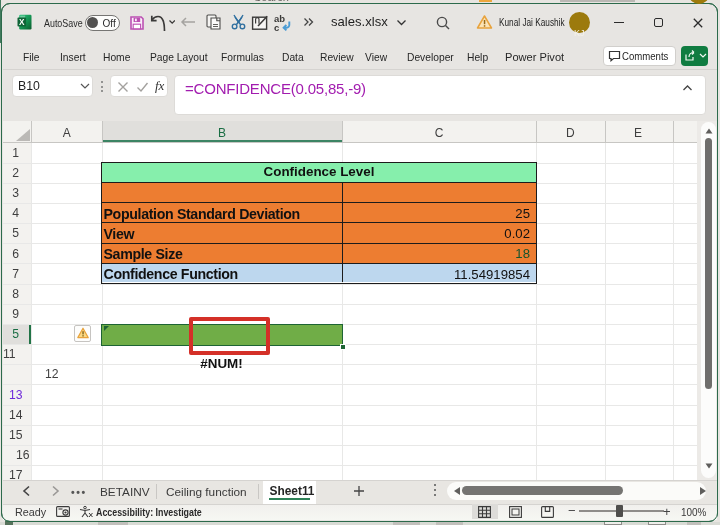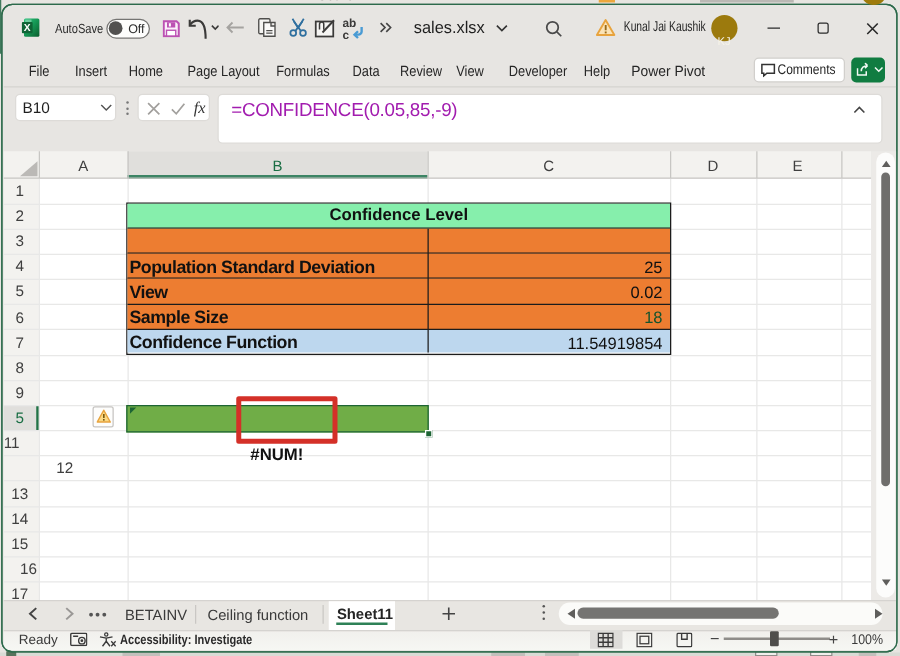--- a/index.html
+++ b/index.html
@@ -186,21 +186,21 @@
     <div class="abs" style="left:3px;top:186.05px;width:25.5px;text-align:center;font-size:12.2px;color:#3f3f3f;">3</div>
     <div class="abs" style="left:3px;top:206.20px;width:25.5px;text-align:center;font-size:12.2px;color:#3f3f3f;">4</div>
     <div class="abs" style="left:3px;top:226.35px;width:25.5px;text-align:center;font-size:12.2px;color:#3f3f3f;">5</div>
     <div class="abs" style="left:3px;top:246.50px;width:25.5px;text-align:center;font-size:12.2px;color:#3f3f3f;">6</div>
     <div class="abs" style="left:3px;top:266.65px;width:25.5px;text-align:center;font-size:12.2px;color:#3f3f3f;">7</div>
     <div class="abs" style="left:3px;top:286.80px;width:25.5px;text-align:center;font-size:12.2px;color:#3f3f3f;">8</div>
     <div class="abs" style="left:3px;top:306.95px;width:25.5px;text-align:center;font-size:12.2px;color:#3f3f3f;">9</div>
     <div class="abs" style="left:3px;top:327.10px;width:25.5px;text-align:center;font-size:12.2px;color:#1a6e44;">5</div>
     <div class="abs" style="left:3px;top:347.25px;width:25.5px;text-align:left;font-size:12.2px;color:#3f3f3f;">11</div>
     <div class="abs" style="left:3px;top:367.40px;width:25.5px;text-align:center;font-size:12.2px;color:#3f3f3f;margin-left:36px;">12</div>
-    <div class="abs" style="left:3px;top:387.55px;width:25.5px;text-align:center;font-size:12.2px;color:#404040;">13</div>
+    <div class="abs" style="left:3px;top:387.55px;width:25.5px;text-align:center;font-size:12.2px;color:#6d28d9;">13</div>
     <div class="abs" style="left:3px;top:407.70px;width:25.5px;text-align:center;font-size:12.2px;color:#3f3f3f;">14</div>
     <div class="abs" style="left:3px;top:427.85px;width:25.5px;text-align:center;font-size:12.2px;color:#3f3f3f;">15</div>
     <div class="abs" style="left:3px;top:448.00px;width:25.5px;text-align:center;font-size:12.2px;color:#3f3f3f;padding-left:13px;">16</div>
     <div class="abs" style="left:3px;top:468.15px;width:25.5px;text-align:center;font-size:12.2px;color:#3f3f3f;">17</div>
   </div>
 
 <div id="gridlines">
     <div class="abs" style="left:3px;top:162.70px;width:694px;height:1px;background:#e8e8e7;"></div>
     <div class="abs" style="left:3px;top:182.85px;width:694px;height:1px;background:#e8e8e7;"></div>
     <div class="abs" style="left:3px;top:203.00px;width:694px;height:1px;background:#e8e8e7;"></div>

